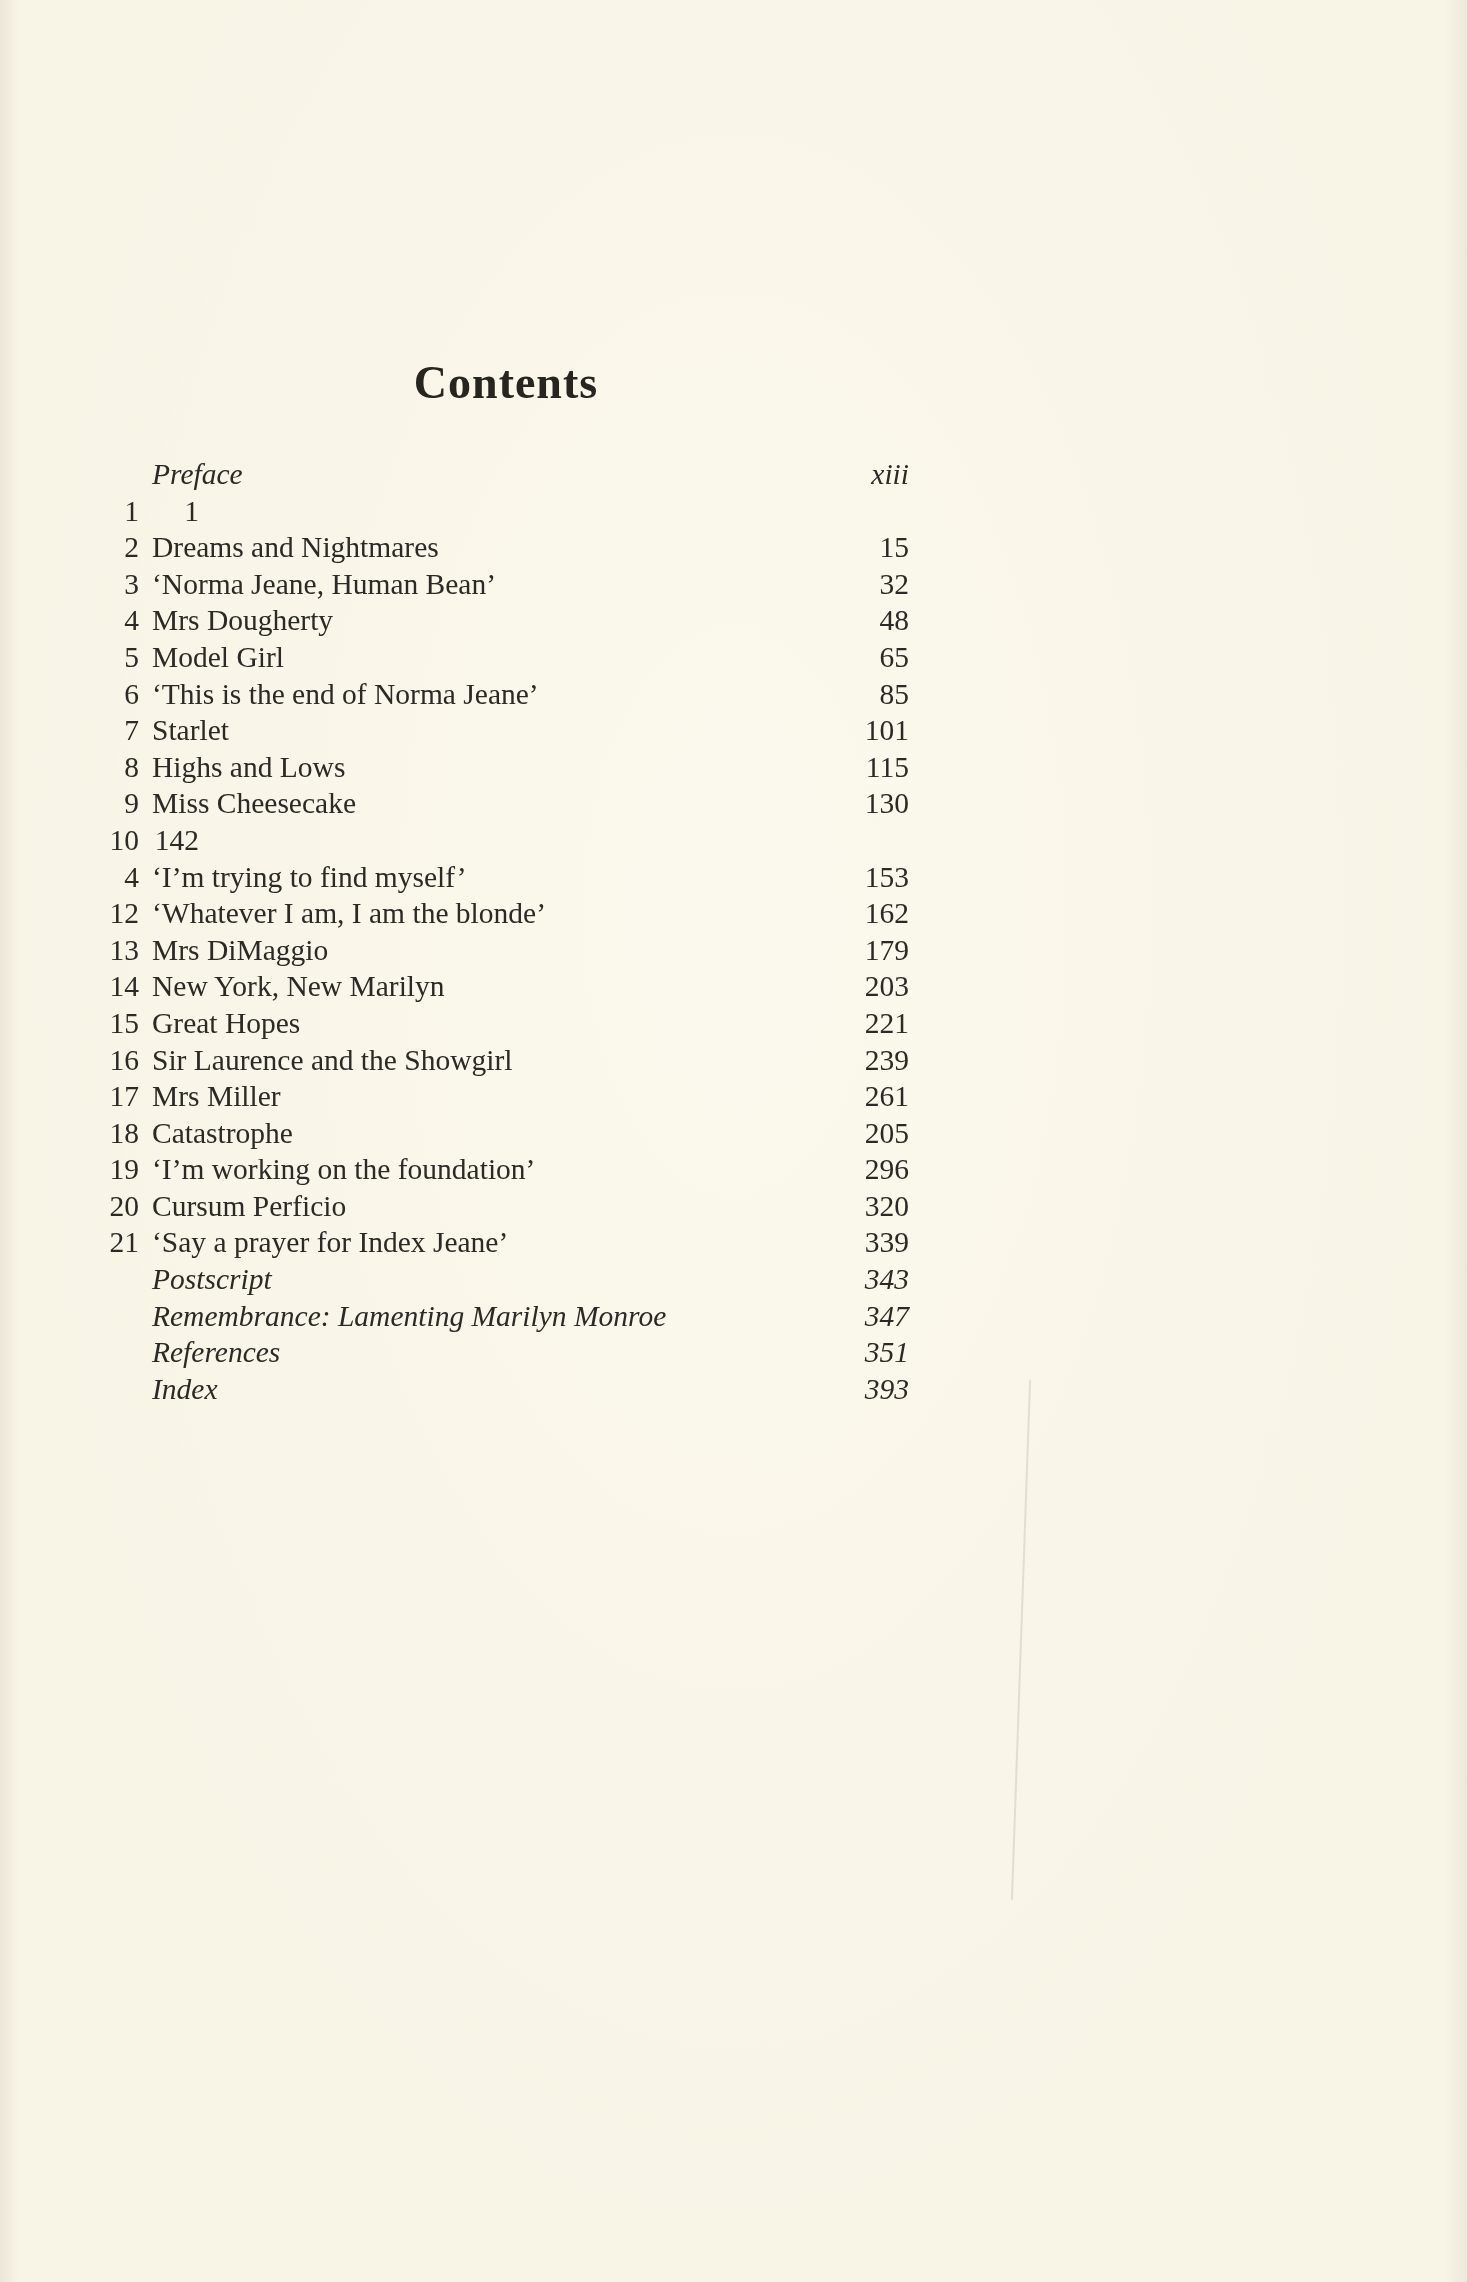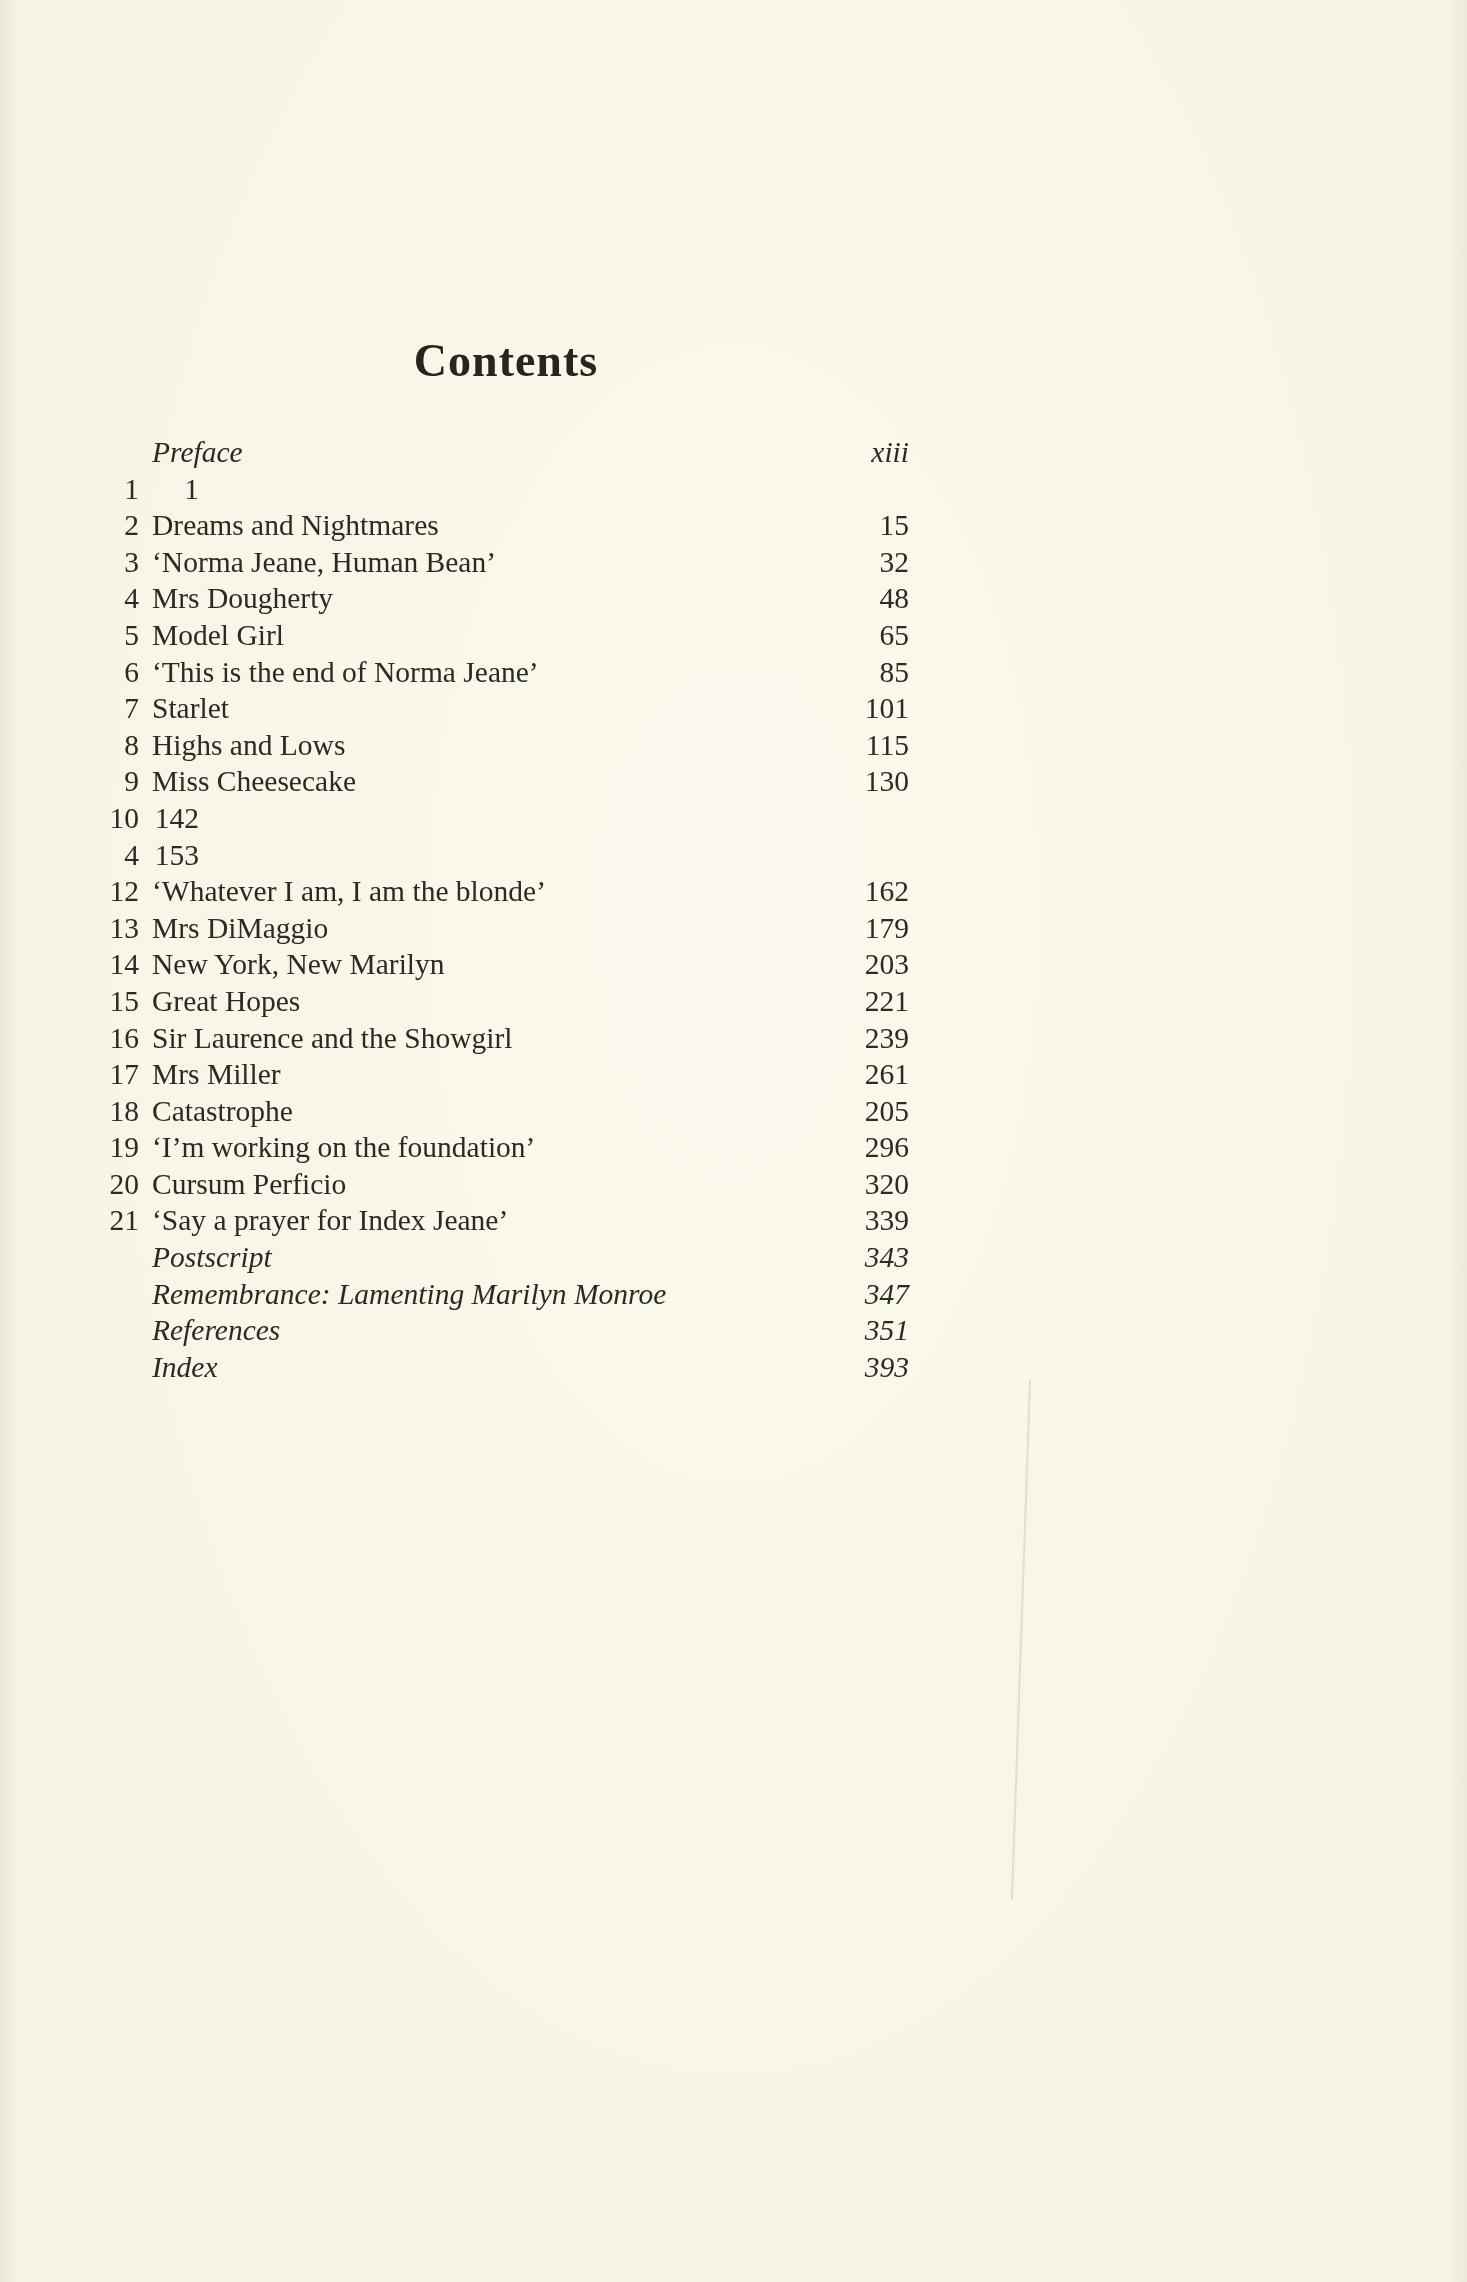--- a/index.html
+++ b/index.html
@@ -21,21 +21,21 @@
     inset: 0;
     background:
       linear-gradient(90deg, rgba(212,205,185,0.35) 0px, rgba(212,205,185,0) 18px),
       linear-gradient(270deg, rgba(212,205,185,0.30) 0px, rgba(212,205,185,0) 22px),
       radial-gradient(ellipse at 50% 40%, rgba(255,253,245,0.5), rgba(0,0,0,0) 70%),
       #f8f4e6;
   }
   .block {
     position: absolute;
     left: 103px;
-    top: 334px;
+    top: 356px;
     width: 806px;
   }
   .title {
     margin: 0 0 0 0;
     text-align: center;
     font-size: 46px;
     font-weight: bold;
     letter-spacing: 1px;
     color: #262520;
   }
@@ -137,20 +137,21 @@
         <span class="num">9</span>
         <span class="t">Miss Cheesecake</span>
         <span class="p">130</span>
       </div>
       <div class="row">
         <span class="num">10</span>
         <span class="p">142</span>
       </div>
       <div class="row">
         <span class="num">4</span>
+        <span class="t">‘I’m trying to find myself’</span>
         <span class="p">153</span>
       </div>
       <div class="row">
         <span class="num">12</span>
         <span class="t">‘Whatever I am, I am the blonde’</span>
         <span class="p">162</span>
       </div>
       <div class="row">
         <span class="num">13</span>
         <span class="t">Mrs DiMaggio</span>

